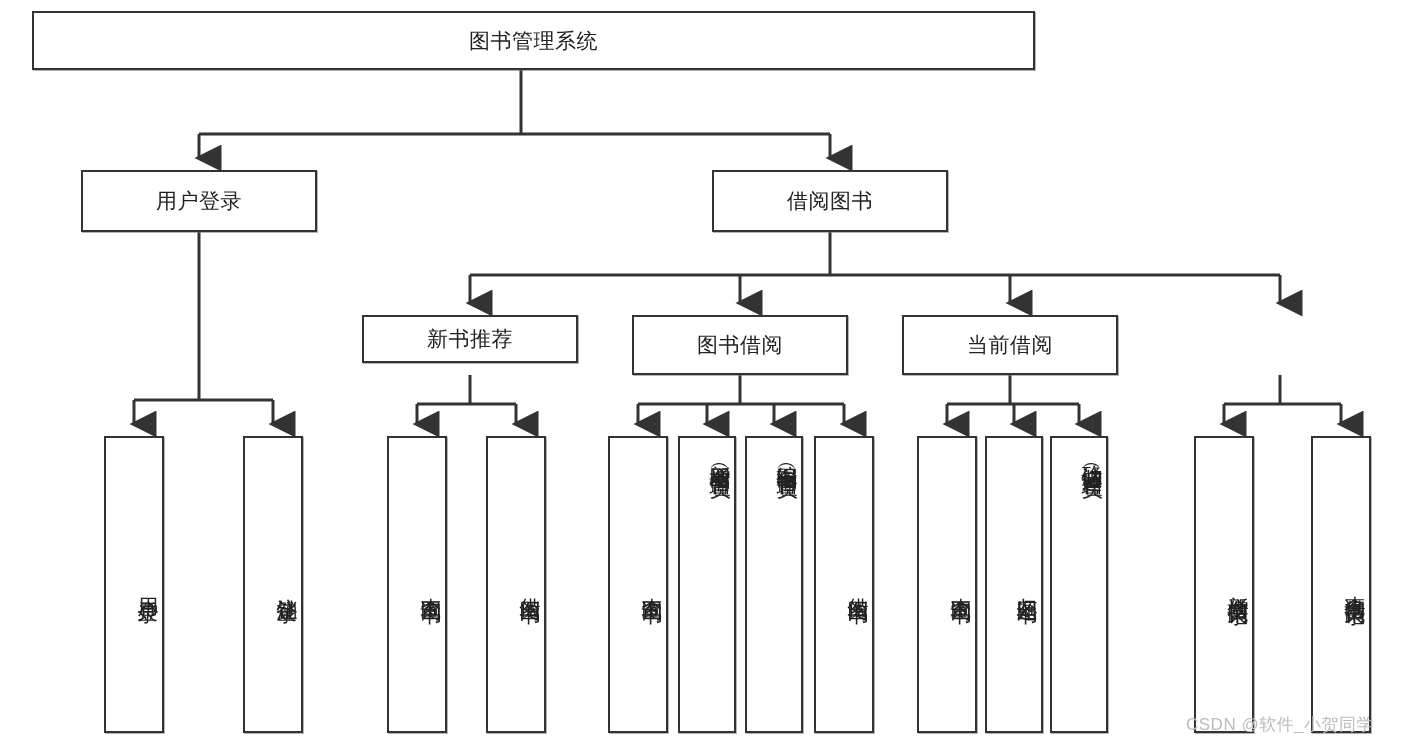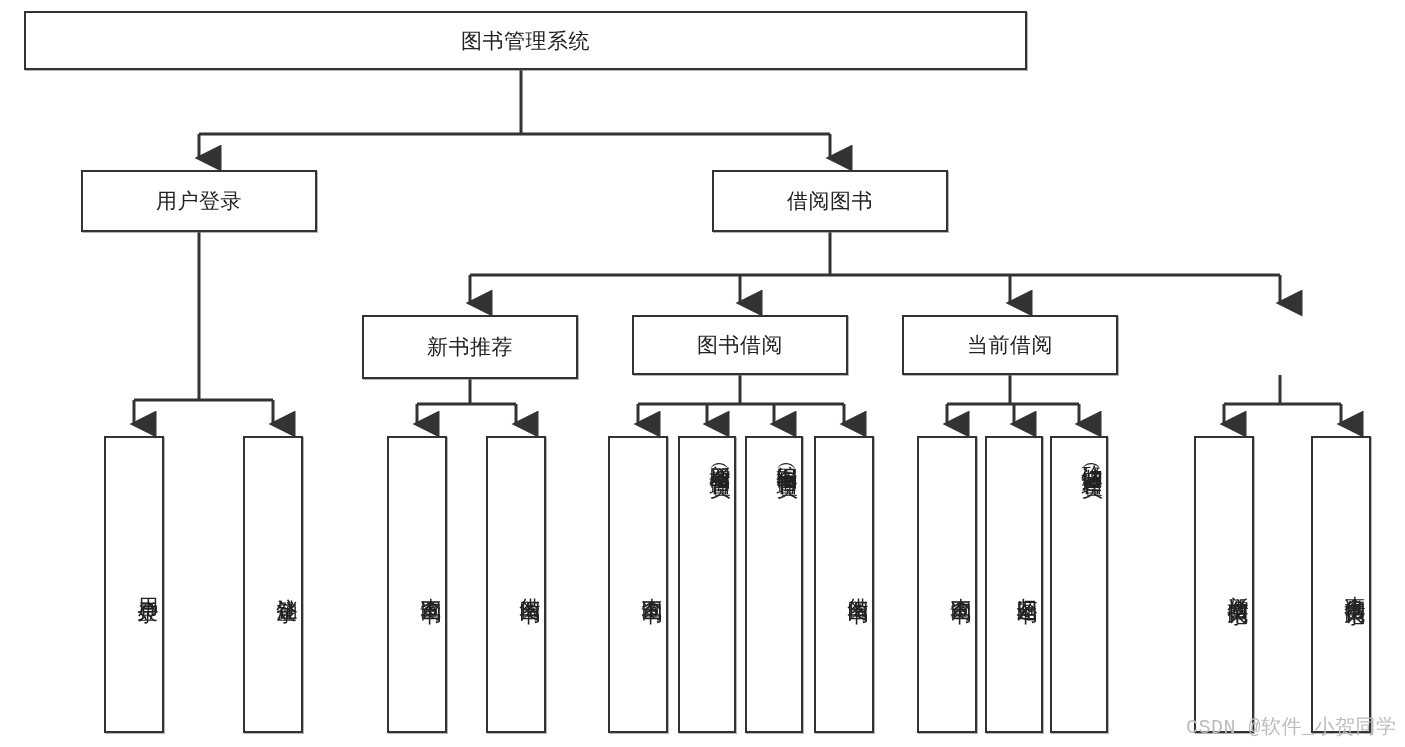--- a/index.html
+++ b/index.html
@@ -64,25 +64,25 @@
     text-align: center;
   }
   .node.vert.mid {
     align-items: center;
     justify-content: center;
   }
   #watermark {
     position: absolute;
     left: 1186px;
     top: 713px;
-    font-size: 20px;
+    font-size: 17px;
     color: #b9bcc0;
     letter-spacing: 0.5px;
     white-space: nowrap;
-    font-family: Liberation Mono, monospace;
+    font-family: Liberation Sans, sans-serif;
   }
 </style>
 </head>
 <body>
 
 <div id="diagram-root">
 
   <svg class="wires" viewBox="0 0 1405 747" xmlns="http://www.w3.org/2000/svg">
     <defs>
       <marker id="arrow" viewBox="0 0 12 12" refX="6" refY="10" markerWidth="9" markerHeight="11" orient="auto">
@@ -126,32 +126,32 @@
       <path d="M 1014 404 L 1014 424" marker-end="url(#arrow)"></path>
       <path d="M 1079 404 L 1079 424" marker-end="url(#arrow)"></path>
 
       <path d="M 1280 375 L 1280 404"></path>
       <path d="M 1224 404 L 1341 404"></path>
       <path d="M 1224 404 L 1224 424" marker-end="url(#arrow)"></path>
       <path d="M 1341 404 L 1341 424" marker-end="url(#arrow)"></path>
     </g>
   </svg>
 
-  <div class="node horiz" id="n-root" style="left: 24px; top: 11px; width: 1003px; height: 59px;">
+  <div class="node horiz" id="n-root" style="left: 32px; top: 11px; width: 1003px; height: 59px;">
     <span>图书管理系统</span>
   </div>
 
   <div class="node horiz" id="n-l2-0" style="left: 81px; top: 170px; width: 236px; height: 62px;">
     <span>用户登录</span>
   </div>
   <div class="node horiz" id="n-l2-1" style="left: 712px; top: 170px; width: 236px; height: 62px;">
     <span>借阅图书</span>
   </div>
 
-  <div class="node horiz" id="n-l3-0" style="left: 362px; top: 315px; width: 216px; height: 64px;">
+  <div class="node horiz" id="n-l3-0" style="left: 362px; top: 315px; width: 216px; height: 48px;">
     <span>新书推荐</span>
   </div>
   <div class="node horiz" id="n-l3-1" style="left: 632px; top: 315px; width: 216px; height: 60px;">
     <span>图书借阅</span>
   </div>
   <div class="node horiz" id="n-l3-2" style="left: 902px; top: 315px; width: 216px; height: 60px;">
     <span>当前借阅</span>
   </div>
 
   <div class="node vert mid" id="n-leaf-0" style="left: 104px; top: 436px; width: 60px; height: 297px;">

